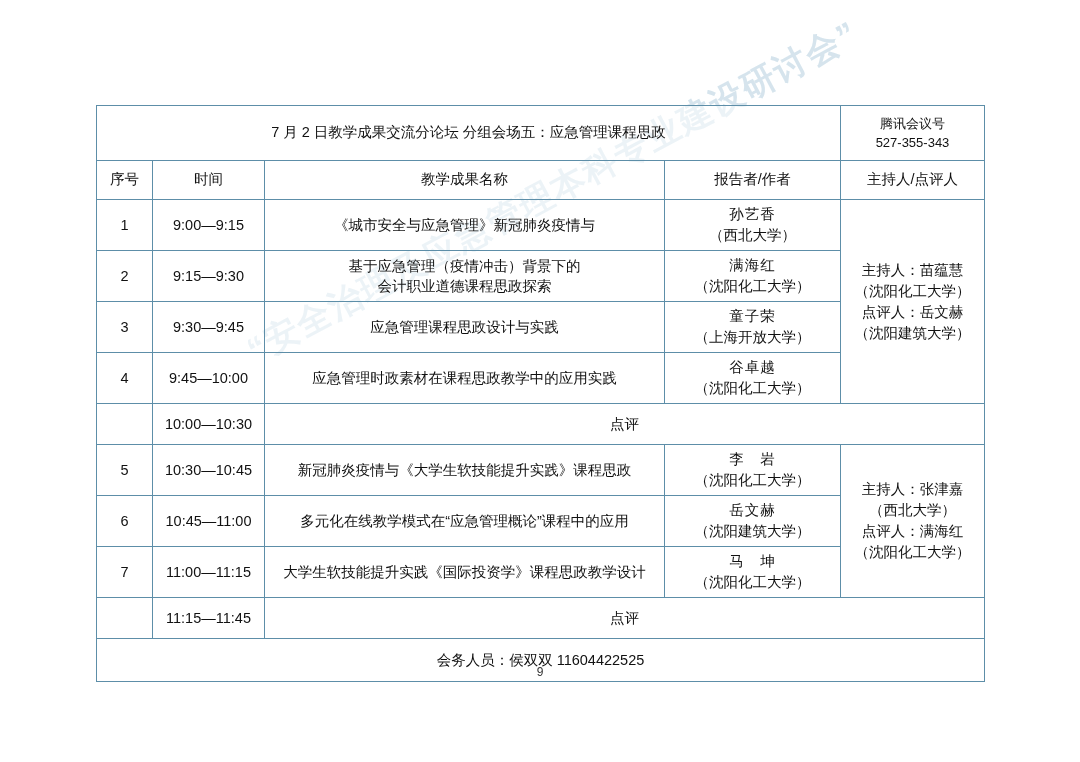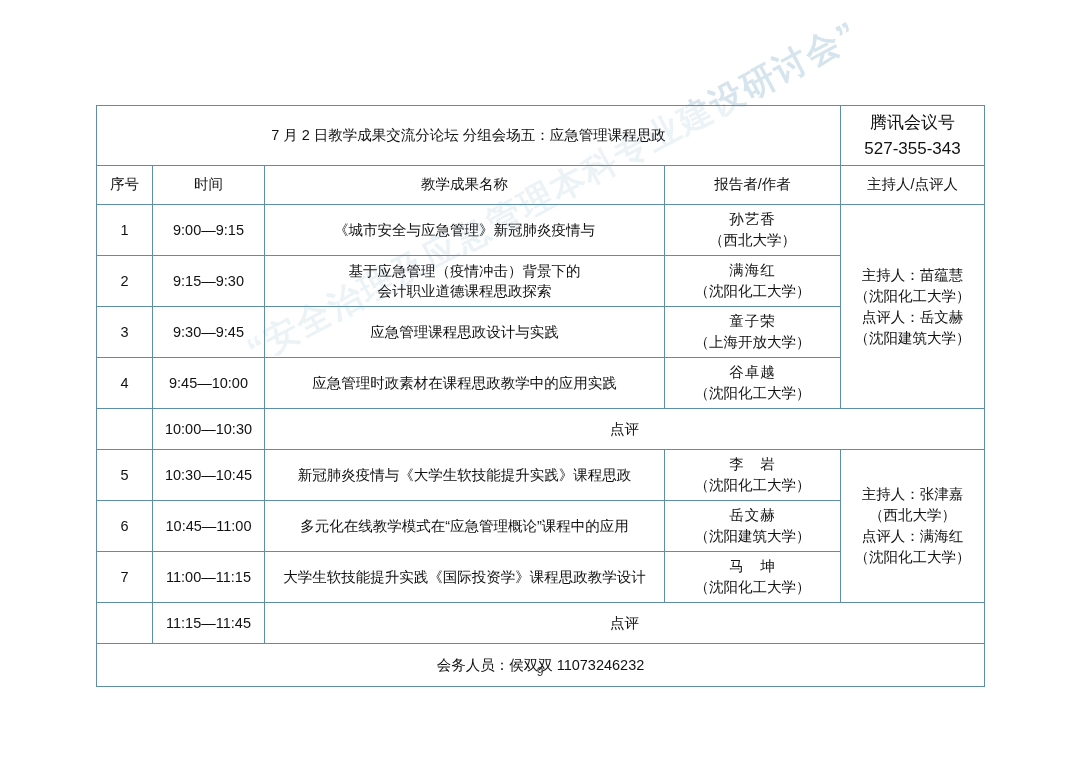--- a/index.html
+++ b/index.html
@@ -72,21 +72,21 @@
   .col-spk   { width: 176px; }
   .col-host  { width: 144px; }
 
   .title-row td {
     height: 46px;
     font-size: 15.5px;
     font-weight: 400;
     background: rgba(255,255,255,0.5);
   }
   .title-row .meeting-no {
-    font-size: 17px;
+    font-size: 13px;
     line-height: 1.5;
   }
 
   .head-row td {
     background: #d9e7ee;
     height: 30px;
     font-size: 14.5px;
     font-weight: 400;
   }
 
@@ -267,20 +267,20 @@
         </td>
       </tr>
 
       <tr class="break-row">
         <td></td>
         <td class="nowrap">11:15—11:45</td>
         <td colspan="3" class="break-label">点评</td>
       </tr>
 
       <tr class="staff-row">
-        <td colspan="5">会务人员：侯双双 11073246232</td>
+        <td colspan="5">会务人员：侯双双 11604422525</td>
       </tr>
     </tbody>
       </table>
   </div>
 
   <div class="page-number">9</div>
 </div>
 
 </body></html>

